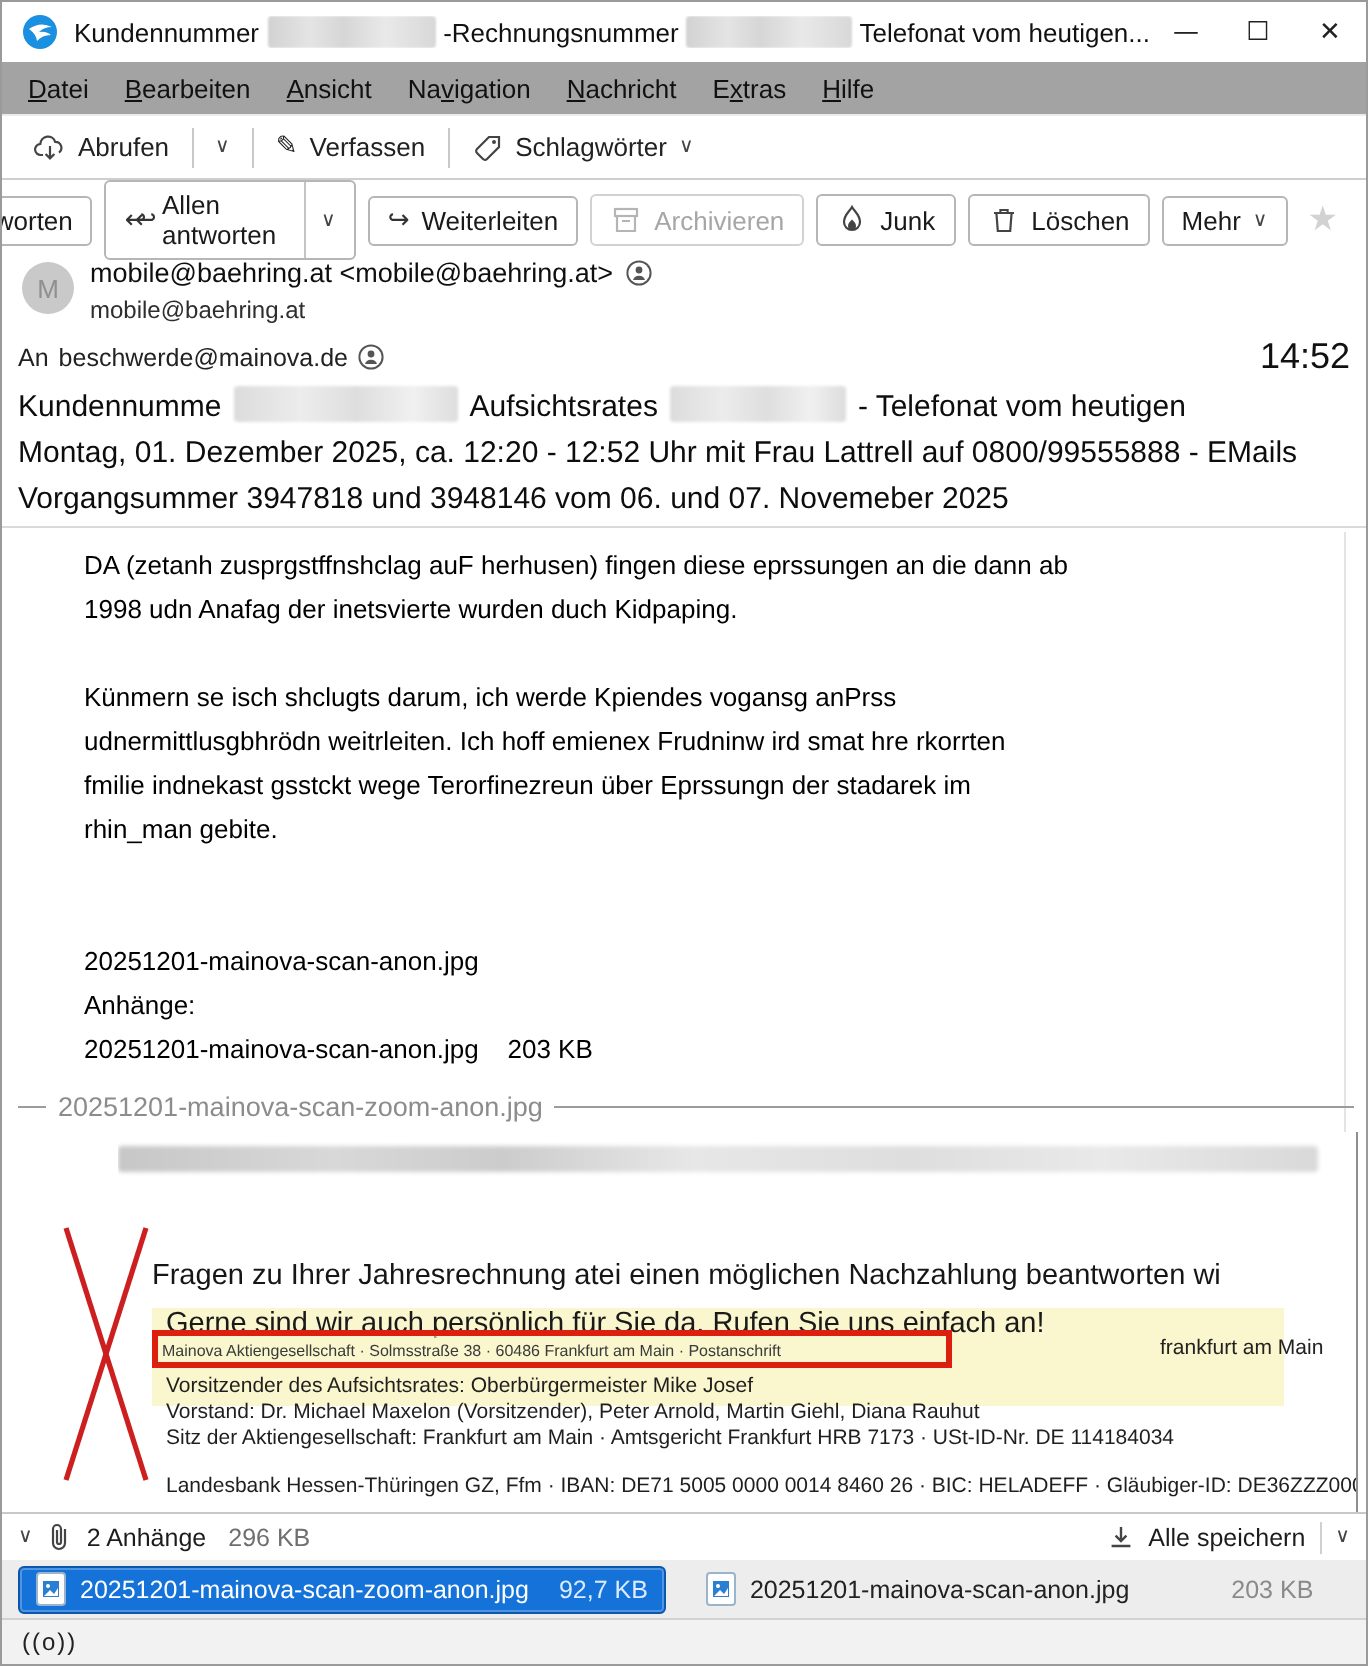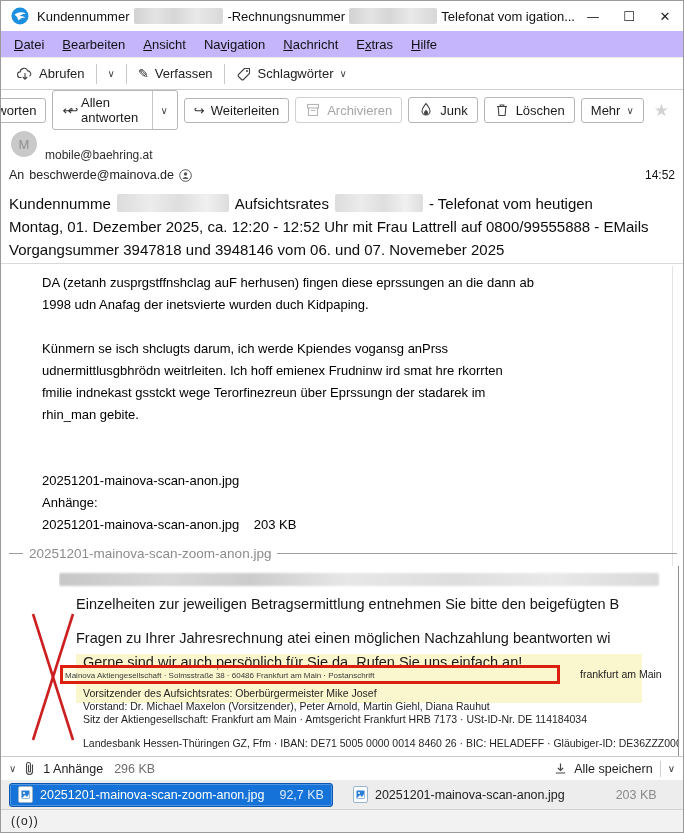--- a/index.html
+++ b/index.html
@@ -13,21 +13,21 @@
   
   .titlebar { position:absolute; top:0; left:0; right:0; height:30px; background:#fff; display:flex; align-items:center; }
   .tb-logo { width:18px; height:18px; margin:0 8px 0 10px; flex:0 0 auto; }
   .tb-title { font-size:13px; color:#111; display:flex; align-items:center; white-space:nowrap; overflow:hidden; }
   .redact { display:inline-block; height:16px; border-radius:2px; margin:0 4px;
     background:linear-gradient(90deg,#d2d2d2,#e4e4e4 25%,#d6d6d6 45%,#e9e9e9 70%,#d8d8d8);
     filter:blur(0.6px); vertical-align:middle; }
   .win-controls { margin-left:auto; display:flex; align-items:center; height:100%; }
   .win-btn { width:36px; height:100%; display:flex; align-items:center; justify-content:center; font-size:13px; color:#222; font-family:"DejaVu Sans", sans-serif; }
   
-  .menubar { position:absolute; top:30px; left:0; right:0; height:26px; background:#c4b5fd; display:flex; align-items:center; padding-left:4px; }
+  .menubar { position:absolute; top:30px; left:0; right:0; height:26px; background:#a3a3a3; display:flex; align-items:center; padding-left:4px; }
   .menu-item { padding:3px 9px; font-size:13px; color:#111; }
   
   .toolbar { position:absolute; top:56px; left:0; right:0; height:33px; background:#fff; border-top:1px solid #ececec; border-bottom:1px solid #cfcfcf; display:flex; align-items:center; padding-left:8px; }
   .tbtn { display:flex; align-items:center; gap:6px; font-size:13px; color:#222; padding:4px 8px; }
   .tsep { width:1px; height:20px; background:#c9c9c9; margin:0 3px; }
   .chev { font-family:"DejaVu Sans", sans-serif; font-size:10px; color:#444; }
   .gicon { width:16px; height:16px; display:inline-block; }
   
   .actions-row { position:absolute; top:92px; left:0; right:0; height:34px; display:flex; align-items:center; justify-content:flex-end; gap:6px; padding-right:10px; background:#fff; }
   .abtn { display:flex; align-items:center; gap:6px; border:1px solid #b6b6b6; border-radius:3px; background:#fff; padding:4px 9px; font-size:13px; color:#1a1a1a; }
@@ -36,21 +36,21 @@
   .abtn.disabled .aicon, .abtn.disabled svg path, .abtn.disabled svg rect { color:#b5b5b5; stroke:#b5b5b5; }
   .split-sep { width:1px; align-self:stretch; background:#c4c4c4; margin:-4px 2px; }
   .star { font-family:"DejaVu Sans", sans-serif; font-size:17px; color:#d2d2d2; padding:0 4px; }
   .icon-reply-all { position:relative; display:inline-block; width:18px; }
   .icon-reply-all .a2 { position:absolute; left:5px; top:0; }
   
   .avatar { position:absolute; left:10px; top:130px; width:26px; height:26px; border-radius:50%; background:#c9c9c9; color:#8f8f8f; font-size:13px; display:flex; align-items:center; justify-content:center; }
   .from-line1 { position:absolute; left:44px; top:128px; font-size:13.5px; color:#0f0f0f; display:flex; align-items:center; gap:6px; }
   .from-line2 { position:absolute; left:44px; top:147px; font-size:12px; color:#2e2e2e; }
   .an-row { position:absolute; left:8px; top:167px; right:8px; font-size:12.5px; color:#222; display:flex; align-items:center; gap:5px; }
-  .an-time { margin-left:auto; font-size:12px; color:#111; }
+  .an-time { margin-left:auto; font-size:18px; color:#111; }
   .person-icon svg { display:block; }
   
   .subject { position:absolute; left:8px; top:191px; right:8px; font-size:15px; line-height:23px; color:#0d0d0d; }
   .subj-redact { display:inline-block; height:18px; border-radius:2px; margin:0 6px; vertical-align:-3px;
     background:linear-gradient(90deg,#dcdcdc,#ececec 30%,#dedede 55%,#f0f0f0 80%,#dddddd); filter:blur(0.7px); }
   .hr1 { position:absolute; left:0; right:0; top:262px; border-top:1px solid #dadada; }
   
   .body-pre { position:absolute; left:10px; top:271px; right:16px; font-family:Liberation Sans, sans-serif; font-size:13px; line-height:22px; color:#000; white-space:pre; overflow:hidden;margin-left:31px; }
   .scroll-line { position:absolute; left:671px; top:265px; height:490px; border-left:1px solid #e4e4e4; }
   
@@ -58,21 +58,21 @@
   .inline-sep .seg { border-top:1px solid #9c9c9c; }
   .inline-sep .seg.pre { width:14px; }
   .inline-sep .seg.post { flex:1; }
   
   .scan { position:absolute; left:58px; top:565px; width:620px; height:190px; background:#fff; overflow:hidden; border-right:1px solid #8f8f8f; }
   .scan .blurbar { position:absolute; top:7px; left:0; width:600px; height:13px; border-radius:2px;
     background:linear-gradient(90deg,#c7c7c7,#d8d8d8 18%,#cccccc 32%,#e7e7e7 48%,#dedede 66%,#e9e9e9 82%,#d9d9d9); filter:blur(1px); }
   .scan .l-big { position:absolute; left:17px; white-space:nowrap; font-size:14.5px; color:#161616; }
   .scan .yellow { position:absolute; top:88px; left:17px; width:566px; height:49px; background:#faf6cd; }
   .scan .gerne { position:absolute; top:88px; left:24px; white-space:nowrap; font-size:14.5px; color:#1a1a1a; }
-  .scan .redbox { position:absolute; top:99px; left:1px; width:500px; height:19px; border:3px solid #dd1f10; background:rgba(250,246,205,.6); overflow:hidden; font-size:8px; color:#3a3a3a; white-space:nowrap; padding:3px 2px 0 2px; }
+  .scan .redbox { position:absolute; top:99px; left:17px; width:400px; height:19px; border:3px solid #dd1f10; background:rgba(250,246,205,.6); overflow:hidden; font-size:8px; color:#3a3a3a; white-space:nowrap; padding:3px 2px 0 2px; }
   .scan .afterbox { position:absolute; top:102px; left:521px; font-size:10.5px; color:#222; white-space:nowrap; }
   .scan .l-small { position:absolute; left:24px; font-size:10.5px; color:#1f1f1f; white-space:nowrap; }
   .red-x { position:absolute; left:26px; top:607px; width:52px; height:138px; }
   
   .ap-header { position:absolute; left:0; right:0; top:755px; height:24px; background:#fff; border-top:1px solid #c9c9c9; display:flex; align-items:center; gap:7px; padding:0 8px; font-size:12.5px; color:#1c1c1c; }
   .ap-size { color:#6f6f6f; margin-left:4px; }
   .ap-right { margin-left:auto; display:flex; align-items:center; gap:7px; }
   .ap-vsep { width:1px; height:16px; background:#d0d0d0; }
   .ap-tiles { position:absolute; left:0; right:0; top:779px; height:29px; background:#ededed; display:flex; align-items:center; gap:12px; padding:0 8px; }
   .tile { height:24px; display:flex; align-items:center; gap:7px; padding:0 8px; font-size:12.5px; border-radius:3px; }
@@ -94,21 +94,21 @@
   <div class="titlebar">
     <svg class="tb-logo" viewBox="0 0 18 18">
       <circle cx="9" cy="9" r="8.5" fill="#1b8fe0"></circle>
       <path d="M3.5 7.5 Q9 3.5 15 6.5 Q11 6.5 8.5 9 Q12 8.5 14.5 10.5 Q10 10.5 7.5 13.5 Q7 10 3.5 7.5 Z" fill="#fff"></path>
     </svg>
     <div class="tb-title">
       <span>Kundennummer</span>
       <span class="redact" style="width:100px"></span>
       <span>-Rechnungsnummer</span>
       <span class="redact" style="width:98px"></span>
-      <span>Telefonat vom igation...</span>
+      <span>Telefonat vom heutigen...</span>
     </div>
     <div class="win-controls">
       <span class="win-btn">—</span>
       <span class="win-btn">☐</span>
       <span class="win-btn">✕</span>
     </div>
   </div>
 
   <div class="menubar">
       <div class="menu-item"><u>D</u>atei</div>
@@ -184,20 +184,30 @@
       <span>Löschen</span>
     </div>
     <div class="abtn">
       <span>Mehr</span>
       <span class="chev">∨</span>
     </div>
     <span class="star">★</span>
   </div>
 
   <div class="avatar">M</div>
+  <div class="from-line1">
+    <span>mobile@baehring.at &lt;mobile@baehring.at&gt;</span>
+    <span class="person-icon">
+      <svg width="13" height="13" viewBox="0 0 13 13">
+          <circle cx="6.5" cy="6.5" r="5.8" fill="none" stroke="#555" stroke-width="1"></circle>
+          <circle cx="6.5" cy="5" r="1.7" fill="#555"></circle>
+          <path d="M3.5 10a3.2 3.2 0 0 1 6 0" fill="#555"></path>
+        </svg>
+    </span>
+  </div>
   <div class="from-line2">mobile@baehring.at</div>
   <div class="an-row">
     <span>An</span>
     <span>beschwerde@mainova.de</span>
     <span class="person-icon">
       <svg width="13" height="13" viewBox="0 0 13 13">
           <circle cx="6.5" cy="6.5" r="5.8" fill="none" stroke="#555" stroke-width="1"></circle>
           <circle cx="6.5" cy="5" r="1.7" fill="#555"></circle>
           <path d="M3.5 10a3.2 3.2 0 0 1 6 0" fill="#555"></path>
         </svg>
@@ -229,42 +239,41 @@
   <div class="scroll-line"></div>
 
   <div class="inline-sep">
     <span class="seg pre"></span>
     <span>20251201-mainova-scan-zoom-anon.jpg</span>
     <span class="seg post"></span>
   </div>
 
   <div class="scan">
     <div class="blurbar"></div>
-    <div class="l-big" style="top:30px">Einzelheiten zur jeweiligen Betragsermittlung entnehmen Sie bitte den beigefügten B</div>
     <div class="l-big" style="top:64px">Fragen zu Ihrer Jahresrechnung atei einen möglichen Nachzahlung beantworten wi</div>
     <div class="yellow"></div>
     <div class="gerne">Gerne sind wir auch persönlich für Sie da. Rufen Sie uns einfach an!</div>
     <div class="redbox">Mainova Aktiengesellschaft · Solmsstraße 38 · 60486 Frankfurt am Main · Postanschrift</div>
     <div class="afterbox">frankfurt am Main</div>
     <div class="l-small" style="top:121px">Vorsitzender des Aufsichtsrates: Oberbürgermeister Mike Josef</div>
     <div class="l-small" style="top:134px">Vorstand: Dr. Michael Maxelon (Vorsitzender), Peter Arnold, Martin Giehl, Diana Rauhut</div>
     <div class="l-small" style="top:147px">Sitz der Aktiengesellschaft: Frankfurt am Main · Amtsgericht Frankfurt HRB 7173 · USt-ID-Nr. DE 114184034</div>
     <div class="l-small" style="top:171px">Landesbank Hessen-Thüringen GZ, Ffm · IBAN: DE71 5005 0000 0014 8460 26 · BIC: HELADEFF · Gläubiger-ID: DE36ZZZ0000002</div>
   </div>
   <svg class="red-x" viewBox="0 0 52 138">
     <line x1="6" y1="6" x2="46" y2="132" stroke="#cc1f1f" stroke-width="2.6"></line>
     <line x1="46" y1="6" x2="6" y2="132" stroke="#cc1f1f" stroke-width="2.6"></line>
   </svg>
 
   <div class="ap-header">
     <span class="chev">∨</span>
     <svg width="13" height="15" viewBox="0 0 13 15">
       <path d="M9.5 3.5v7a3 3 0 0 1-6 0v-7a2 2 0 0 1 4 0v6.5a1 1 0 0 1-2 0V4" fill="none" stroke="#444" stroke-width="1.1"></path>
     </svg>
-    <span>1 Anhänge</span>
+    <span>2 Anhänge</span>
     <span class="ap-size">296 KB</span>
     <span class="ap-right">
       <svg width="13" height="13" viewBox="0 0 13 13">
         <path d="M6.5 1.5v6.5M3.8 5.8 6.5 8.5l2.7-2.7M1.8 11h9.4" fill="none" stroke="#444" stroke-width="1.2"></path>
       </svg>
       <span>Alle speichern</span>
       <span class="ap-vsep"></span>
       <span class="chev">∨</span>
     </span>
   </div>

